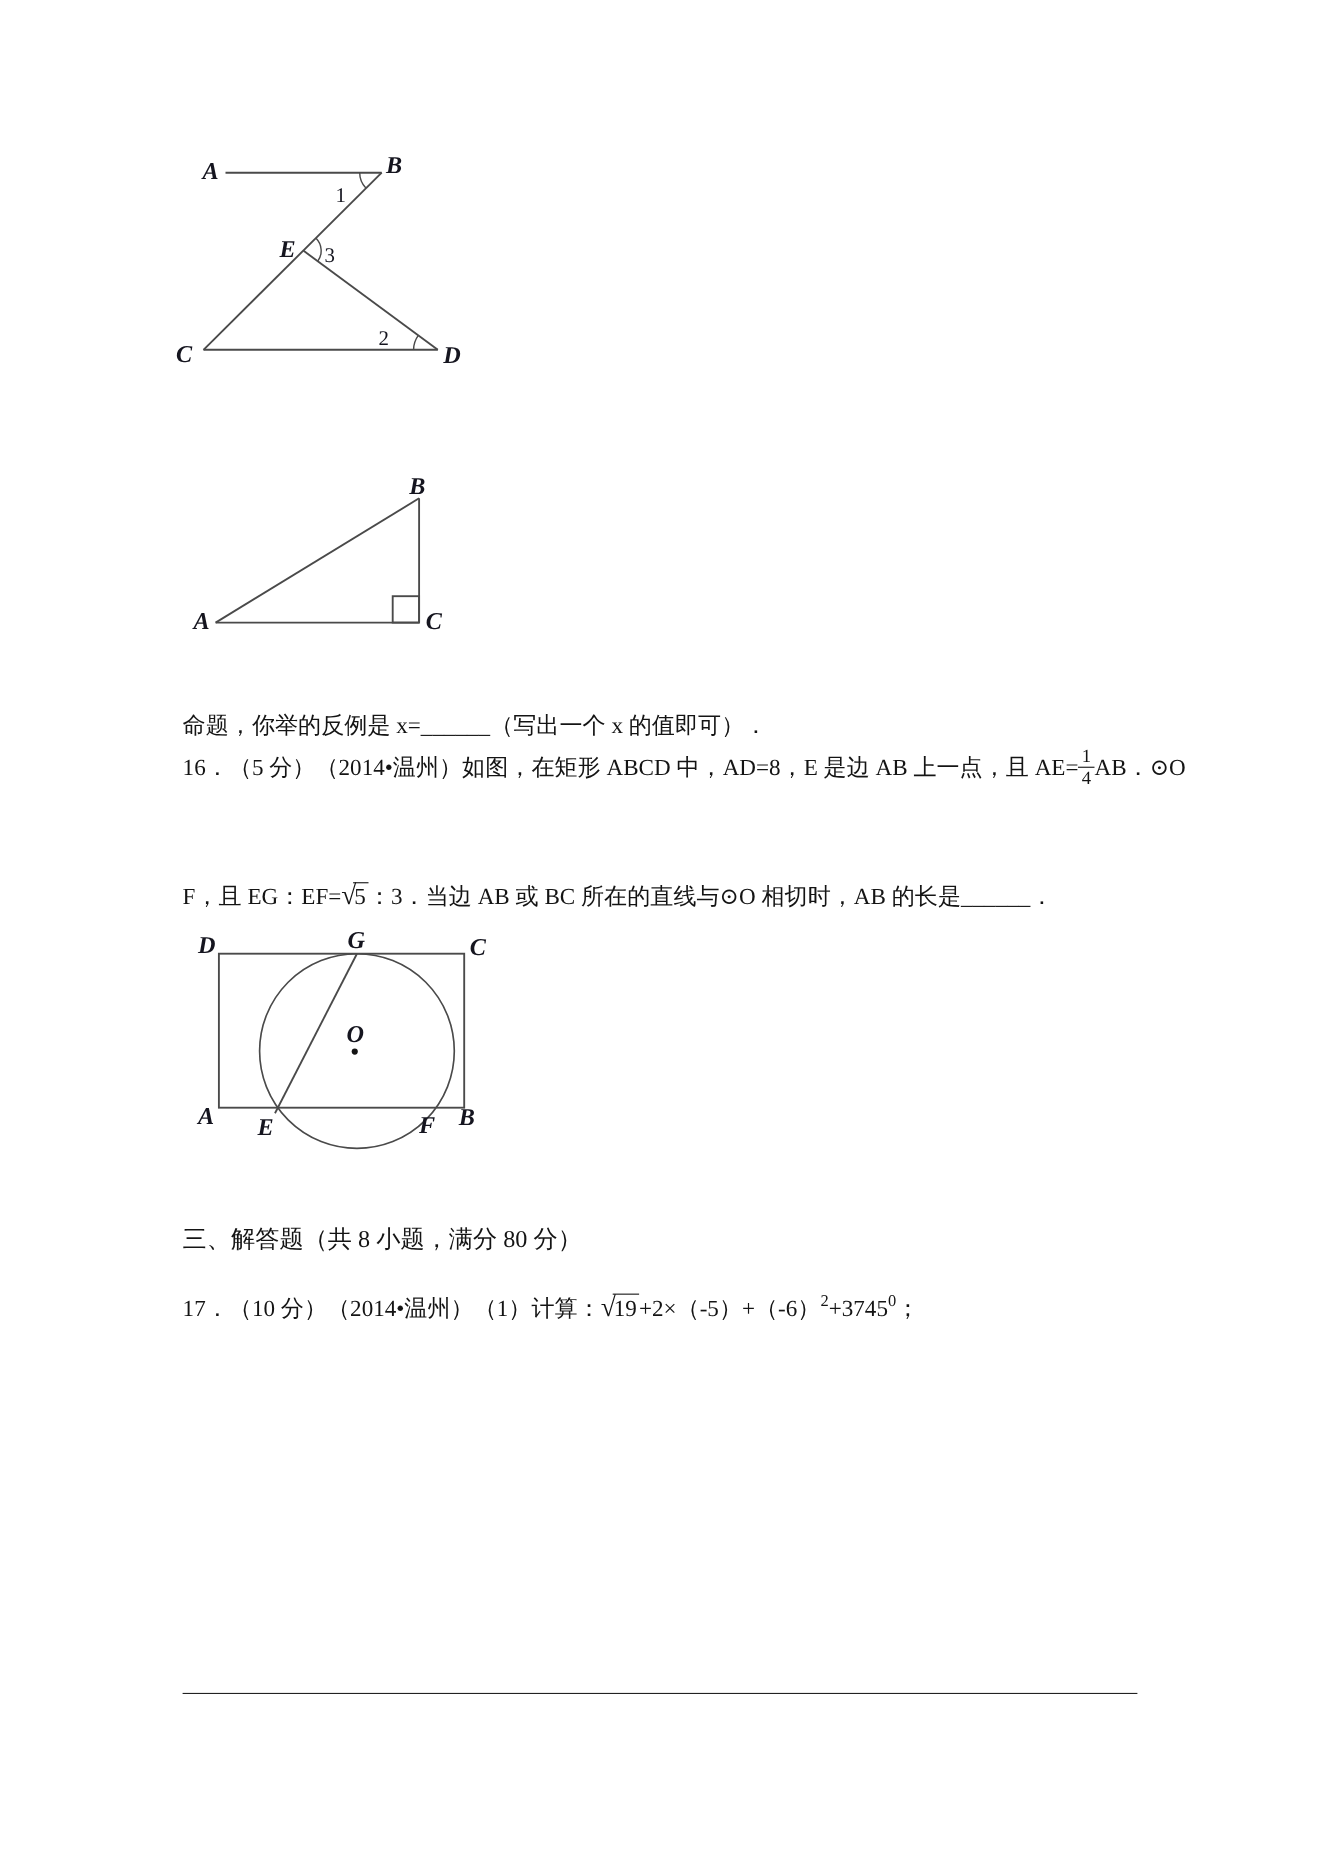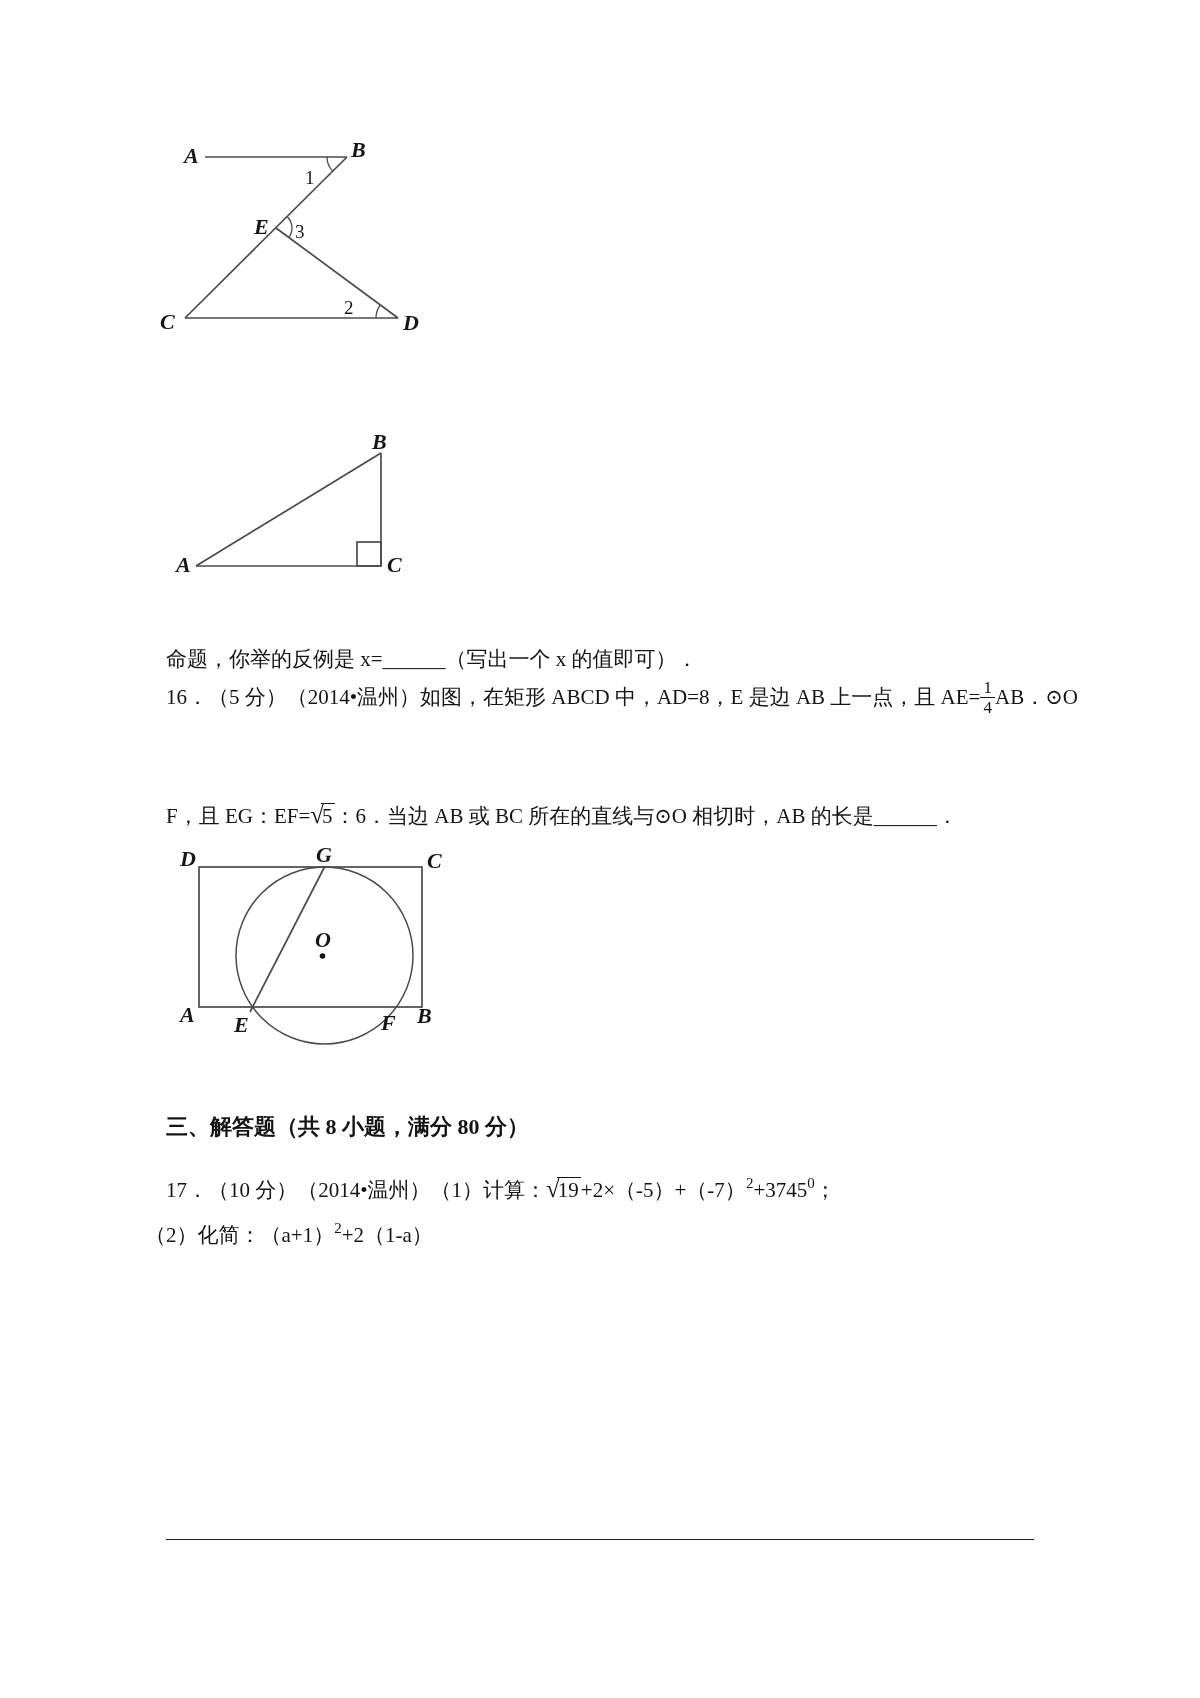--- a/index.html
+++ b/index.html
@@ -1,21 +1,21 @@
 <!DOCTYPE html>
 <html><head>
 <meta charset="utf-8">
 <style>
   html,body{margin:0;padding:0;background:#ffffff;}
   .page{
     position:relative;width:1200px;height:1698px;background:#ffffff;
     font-family:"Liberation Serif","DejaVu Serif",serif;color:#141414;overflow:hidden;
   }
   .tline{position:absolute;font-size:21px;line-height:30px;white-space:nowrap;}
-  .bold{font-weight:bold;font-size:22px;}
+  .bold{font-weight:normal;font-size:22px;}
   .sup{font-size:15px;vertical-align:9px;}
   .frac{display:inline-flex;flex-direction:column;align-items:center;vertical-align:middle;
         font-size:17px;line-height:1.12;transform:translateY(-2px);}
   .fnum{border-bottom:1.4px solid #141414;padding:0 3px;}
   .fden{padding:0 2px;}
   .sqrt{white-space:nowrap;}
   .radsym{font-size:25px;}
   .radbody{border-top:1.6px solid #141414;margin-left:-3px;padding:0 2px 0 1px;}
   .fig{position:absolute;}
   .fig line, .fig path, .fig rect.shape, .fig circle.shape{
@@ -73,21 +73,21 @@
 
   <div class="tline" style="left:166px;top:680px">
     <span>16．（5 分）（2014•温州）如图，在矩形 ABCD 中，AD=8，E 是边 AB 上一点，且 AE=</span><span class="frac">
         <span class="fnum">1</span>
         <span class="fden">4</span>
       </span><span>AB．⊙O</span>
   </div>
 
 
   <div class="tline" style="left:166px;top:800px">
-    <span>F，且 EG：EF=</span><span class="sqrt"><span class="radsym">√</span><span class="radbody">5</span></span><span>：6．当边 AB 或 BC 所在的直线与⊙O 相切时，AB 的长是______．</span>
+    <span>F，且 EG：EF=</span><span class="sqrt"><span class="radsym">√</span><span class="radbody">5</span></span><span>：3．当边 AB 或 BC 所在的直线与⊙O 相切时，AB 的长是______．</span>
   </div>
 
   <svg class="fig" style="left:165px;top:840px" width="295" height="215" viewBox="165 840 295 215">
     <rect class="shape" x="199" y="867" width="223" height="140"></rect>
     <circle class="shape" cx="324.5" cy="955.5" r="88.5"></circle>
     <line x1="324.5" y1="867" x2="250" y2="1012"></line>
     <circle class="dot" cx="322.5" cy="956" r="2.8"></circle>
     <text class="flabel" x="180" y="866">D</text>
     <text class="flabel" x="316" y="862">G</text>
     <text class="flabel" x="427" y="868">C</text>
@@ -96,22 +96,19 @@
     <text class="flabel" x="234" y="1032">E</text>
     <text class="flabel" x="381" y="1030">F</text>
     <text class="flabel" x="417" y="1023">B</text>
   </svg>
 
   <div class="tline bold" style="left:166px;top:1112px">
     <span>三、解答题（共 8 小题，满分 80 分）</span>
   </div>
 
   <div class="tline" style="left:166px;top:1168px">
-    <span>17．（10 分）（2014•温州）（1）计算：</span><span class="sqrt"><span class="radsym">√</span><span class="radbody">19</span></span><span>+2×（-5）+（-7）</span><span class="sup">2</span><span>+3745</span><span class="sup">0</span><span>；</span>
+    <span>17．（10 分）（2014•温州）（1）计算：</span><span class="sqrt"><span class="radsym">√</span><span class="radbody">19</span></span><span>+2×（-5）+（-6）</span><span class="sup">2</span><span>+3745</span><span class="sup">0</span><span>；</span>
   </div>
 
-  <div class="tline" style="left:145px;top:1213px">
-    <span>（2）化简：（a+1）</span><span class="sup">2</span><span>+2（1-a）</span>
-  </div>
 
   <div class="footer-rule"></div>
 
 </div>
 
 </body></html>

